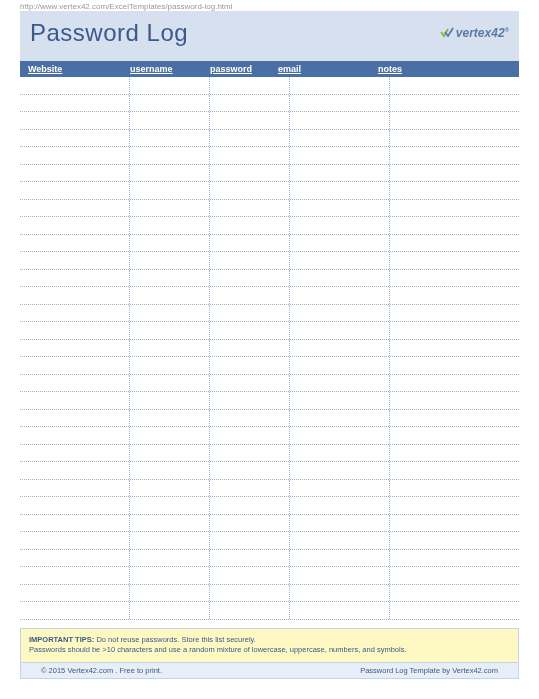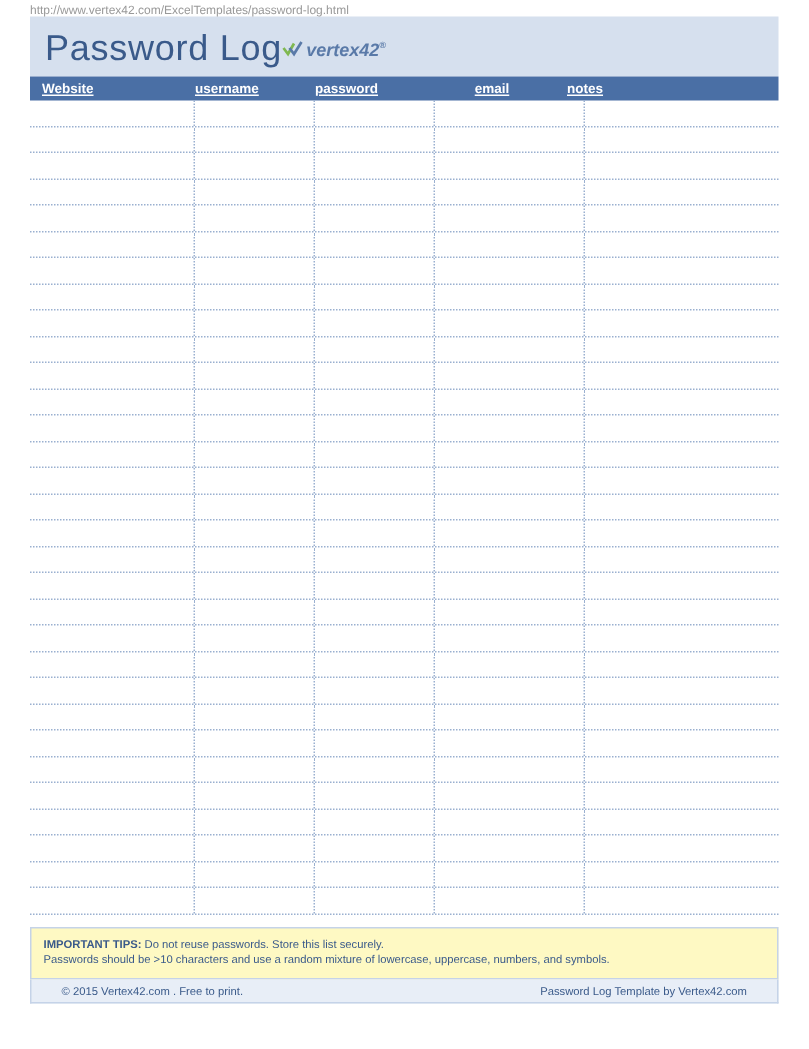--- a/index.html
+++ b/index.html
@@ -13,23 +13,23 @@
   .url-bar {
     font-size: 8px;
     color: #999;
     padding: 2px 20px 0;
   }
   .page {
     padding: 0 20px;
   }
   .title-block {
     background: #d6e0ee;
-    padding: 8px 10px 4px;
-    display: flex;
-    justify-content: flex-start;
+    padding: 8px 10px 14px;
+    display: flex;
+    justify-content: space-between;
     align-items: center;
   }
   .title-block h1 {
     font-size: 24px;
     font-weight: normal;
     color: #3a5a8a;
     letter-spacing: 0.5px;
   }
   .logo {
     display: flex;
@@ -56,21 +56,21 @@
     display: flex;
     color: #fff;
     font-size: 9px;
     font-weight: bold;
     padding: 3px 0;
     text-decoration: underline;
   }
   .col-website { width: 110px; padding-left: 8px; }
   .col-username { width: 80px; }
   .col-password { width: 68px; }
-  .col-email { width: 100px; text-align: center; }
+  .col-email { width: 100px; }
   .col-notes { flex: 1; }
   .grid {
     border-left: none;
   }
   .grid-row {
     display: flex;
     height: 17.5px;
     border-bottom: 1px dotted #9ab0d0;
   }
   .grid-row .cell {

